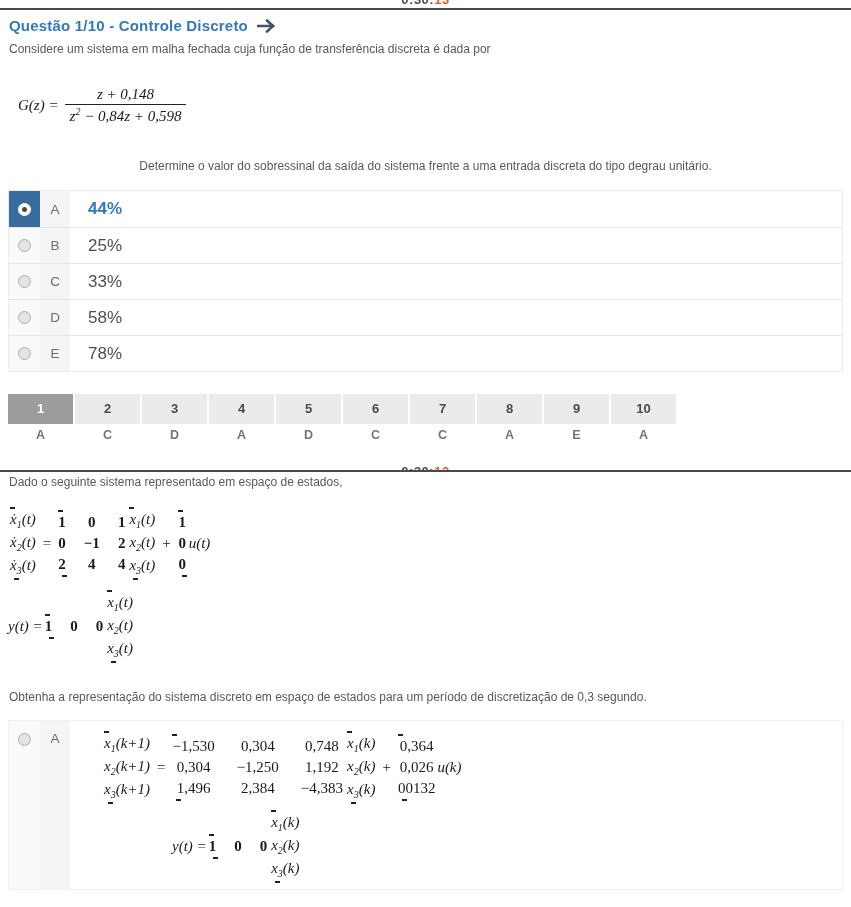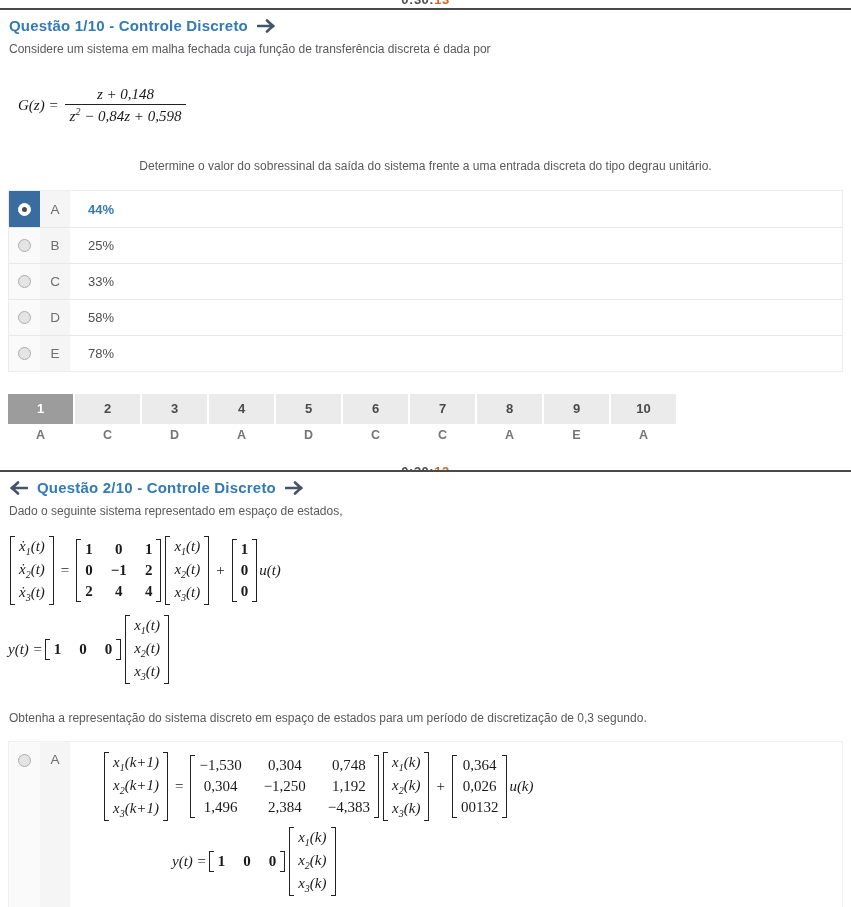--- a/index.html
+++ b/index.html
@@ -26,38 +26,38 @@
   
   .math { font-family:"Liberation Serif",serif; color:#1a1a1a; }
   .it { font-style:italic; }
   .eq { display:flex; align-items:center; font-size:15px; }
   .frac { display:inline-flex; flex-direction:column; text-align:center; margin-left:6px; }
   .frac .den { border-top:1px solid #222; }
   .frac .num, .frac .den { padding:1px 5px;font-style:italic; }
   sub { font-size:10px; }
   sup { font-size:10px; }
 
-  .mat { display:inline-flex; align-items:center; vertical-align:middle; margin:0 2px; }
+  .mat { display:inline-flex; align-items:center; vertical-align:middle; margin:0 2px;flex-direction:column; }
   .br-l, .br-r { width:5px; align-self:stretch; }
   .br-l { border:1.4px solid #222; border-right:none; margin-right:4px; }
   .br-r { border:1.4px solid #222; border-left:none; margin-left:4px; }
   .grid { display:grid; row-gap:4px; column-gap:18px; justify-items:center; align-items:center; padding:2px 0; }
   .c1 { grid-template-columns:auto; }
   .c3 { grid-template-columns:auto auto auto; }
   .bold { font-weight:bold; }
   .op { margin:0 5px; font-size:15px; }
 
   
   .opt-table { margin:14px 8px 0; border:1px solid #ECECEC; }
   .opt-row { display:flex; align-items:stretch; height:36px; border-top:1px solid #E7E7E7; background:#fff; }
   .opt-row:first-child { border-top:none; }
   .radio-cell { width:31px; display:flex; align-items:center; justify-content:center; background:#FAFAFA; }
   .radio-cell.sel { background:#3A6D9F; }
   .letter-cell { width:30px; display:flex; align-items:center; justify-content:center; background:#F5F5F5; color:#6E6E6E; font-size:13.5px; }
-  .value-cell { flex:1; display:flex; align-items:center; padding-left:18px; font-size:13px; color:#4F4F4F; }
+  .value-cell { flex:1; display:flex; align-items:center; padding-left:18px; font-size:17px; color:#4F4F4F; }
   .value-cell.sel-value { color:#337AB7; font-weight:bold; }
   .radio { width:13px; height:13px; border-radius:50%; background:#E4E4E4; border:1px solid #ADADAD; position:relative; }
   .radio.checked { background:#fff; border:1px solid #fff; }
   .radio.checked::after { content:""; position:absolute; left:3px; top:3px; width:5px; height:5px; border-radius:50%; background:#4A4A4A; }
 
   
   .nav-wrap { margin:22px 0 0 8px; width:668px; }
   .nav-row { display:grid; grid-template-columns:repeat(10,1fr); gap:2px; }
   .nav-cell { height:30px; line-height:30px; text-align:center; background:#EBEBEB; color:#4A4A4A; font-weight:bold; font-size:13px; font-stretch:condensed; cursor:pointer; }
   .nav-cell.active { background:#9C9C9C; color:#fff; }
@@ -171,33 +171,20 @@
   </div>
 </section>
 
 <section style="margin-top:18px;">
 
   <div class="timer-clip bottom-cut">
     <span class="timer-text"><span>0:30:</span><span class="timer-sec">13</span></span>
   </div>
   <hr class="dark-rule">
 
-  <div class="q-header">
-    <span class="arrow-btn">
-      <svg width="19" height="14" viewBox="0 0 19 14">
-          <path d="M18 7 H4 M9 1.5 Q5.5 5 2.5 7 Q5.5 9 9 12.5" fill="none" stroke="#44546A" stroke-width="2.6" stroke-linecap="round" stroke-linejoin="round"></path>
-        </svg>
-    </span>
-    <span class="q-title">Questão 2/10 - Controle Discreto</span>
-    <span class="arrow-btn">
-      <svg width="19" height="14" viewBox="0 0 19 14">
-          <path d="M1 7 H15 M10 1.5 Q13.5 5 16.5 7 Q13.5 9 10 12.5" fill="none" stroke="#44546A" stroke-width="2.6" stroke-linecap="round" stroke-linejoin="round"></path>
-        </svg>
-    </span>
-  </div>
 
   <p class="q-text">Dado o seguinte sistema representado em espaço de estados,</p>
 
   <div class="eq math eq-block1">
     <span class="mat">
       <span class="br-l"></span>
       <span class="grid c1 it">
         <span>ẋ<sub>1</sub>(t)</span>
         <span>ẋ<sub>2</sub>(t)</span>
         <span>ẋ<sub>3</sub>(t)</span>

